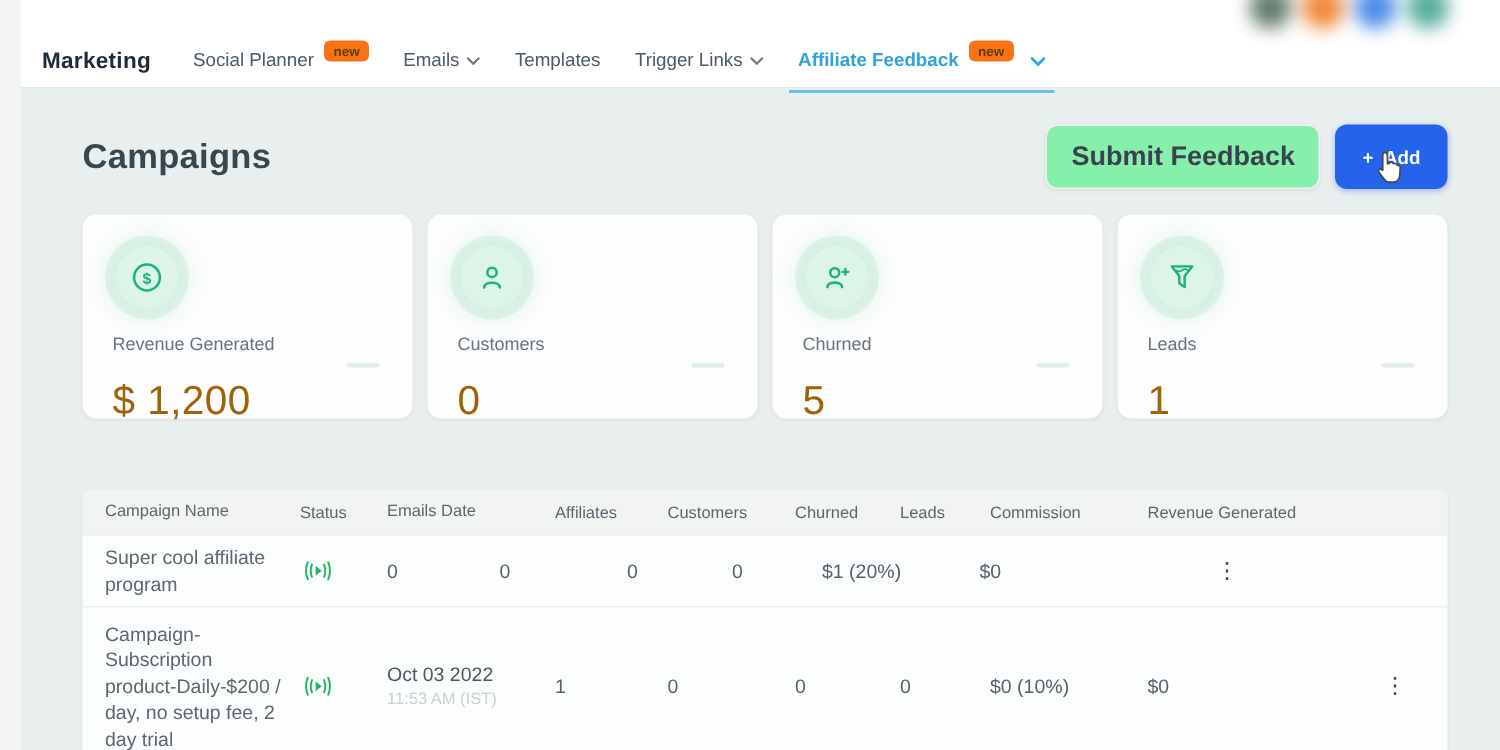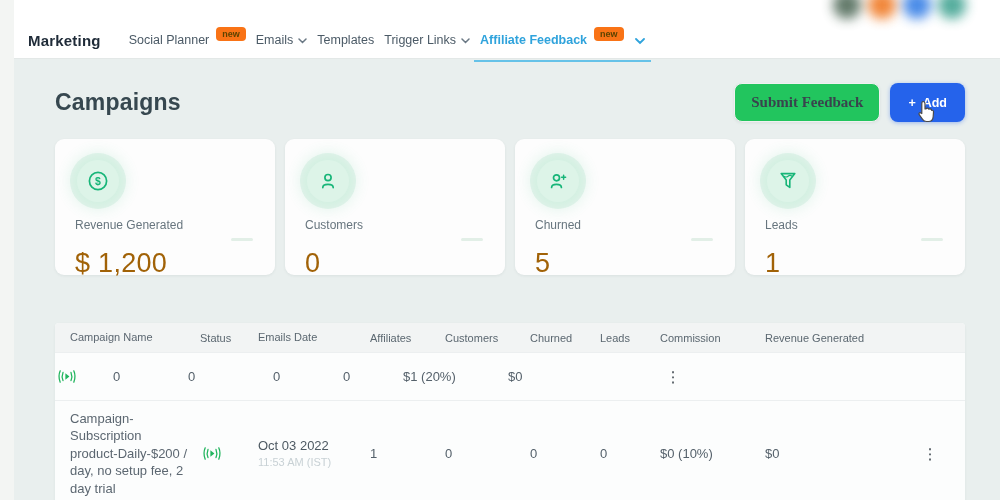--- a/index.html
+++ b/index.html
@@ -11,21 +11,21 @@
   }
   .left-strip{position:absolute;left:0;top:0;width:14px;height:500px;background:#f3f5f3;z-index:6;}
 
   
   .topbar{
     position:absolute;left:14px;top:0;right:0;height:59px;
     background:#ffffff;border-bottom:1px solid #e3e8e7;
     display:flex;align-items:center;padding:22px 0 0 14px;box-sizing:border-box;z-index:5;
   }
   .brand{font-size:15px;font-weight:700;color:#1f2b38;margin-right:28px;letter-spacing:.2px;}
-  .nav{display:flex;align-items:center;gap:10px;}
+  .nav{display:flex;align-items:center;gap:23px;}
   .nav-item{
     display:flex;align-items:center;gap:5px;position:relative;
     font-size:12.5px;color:#4b5a66;cursor:pointer;white-space:nowrap;
   }
   .nav-item.active{color:#2fa3dc;font-weight:700;}
   .nav-item.active::after{
     content:"";position:absolute;left:-6px;right:-6px;bottom:-15px;height:2px;background:#66c2e8;
   }
   .badge-new{
     background:#f97316;color:#5d4300;font-size:9px;font-weight:700;
@@ -37,23 +37,23 @@
   
   .blur-icons{position:absolute;right:34px;top:-9px;display:flex;gap:7px;filter:blur(6px);opacity:.92;}
   .blur-icons span{width:28px;height:28px;border-radius:50%;display:block;}
 
   
   .page{position:absolute;top:59px;left:14px;right:0;bottom:0;padding:0 0 0 41px;box-sizing:border-box;}
   .page-head{display:flex;align-items:center;justify-content:space-between;width:910px;margin-top:24px;}
   .page-title{font-size:23px;font-weight:700;color:#36474f;letter-spacing:.2px;}
   .head-actions{display:flex;gap:10px;}
   .btn-feedback{
-    background:#22c55e;border:1px solid #f0f1f1;border-radius:8px;color:#39434d;
-    font-size:15px;font-weight:600;padding:10px 16px;cursor:pointer;
-    box-shadow:0 1px 3px rgba(40,60,60,.08);font-family:Liberation Serif, serif;
+    background:#86efac;border:1px solid #f0f1f1;border-radius:8px;color:#39434d;
+    font-size:18px;font-weight:600;padding:10px 16px;cursor:pointer;
+    box-shadow:0 1px 3px rgba(40,60,60,.08);font-family:Liberation Sans, sans-serif;
   }
   .btn-add{
     background:#2563eb;border:none;border-radius:8px;color:#ffffff;
     font-size:12.5px;font-weight:700;padding:10px 18px;cursor:pointer;
     display:flex;align-items:center;gap:7px;font-family:inherit;
     box-shadow:0 1px 4px rgba(37,99,235,.4);
   }
   .cursor-overlay{position:absolute;left:916px;top:100px;z-index:20;pointer-events:none;}
 
   
@@ -229,20 +229,21 @@
       <span class="c-aff">Affiliates</span>
       <span class="c-cust">Customers</span>
       <span class="c-churn">Churned</span>
       <span class="c-leads">Leads</span>
       <span class="c-comm">Commission</span>
       <span class="c-rev">Revenue Generated</span>
       <span class="c-kebab"></span>
     </div>
 
     <div class="trow tbody-row row-1">
+      <span class="c-name">Super cool affiliate program</span>
       <span class="c-status">
         <span class="status-ico">
           <svg width="24" height="15" viewBox="0 0 24 15">
             <path d="M10.4 4.2 L14.4 7.5 L10.4 10.8 Z" fill="#22b55e"></path>
             <path d="M8 3.4 Q6.3 7.5 8 11.6" fill="none" stroke="#22b55e" stroke-width="1.3" stroke-linecap="round"></path>
             <path d="M5.2 1.8 Q2.8 7.5 5.2 13.2" fill="none" stroke="#22b55e" stroke-width="1.3" stroke-linecap="round"></path>
             <path d="M16 3.4 Q17.7 7.5 16 11.6" fill="none" stroke="#22b55e" stroke-width="1.3" stroke-linecap="round"></path>
             <path d="M18.8 1.8 Q21.2 7.5 18.8 13.2" fill="none" stroke="#22b55e" stroke-width="1.3" stroke-linecap="round"></path>
           </svg>
         </span>

